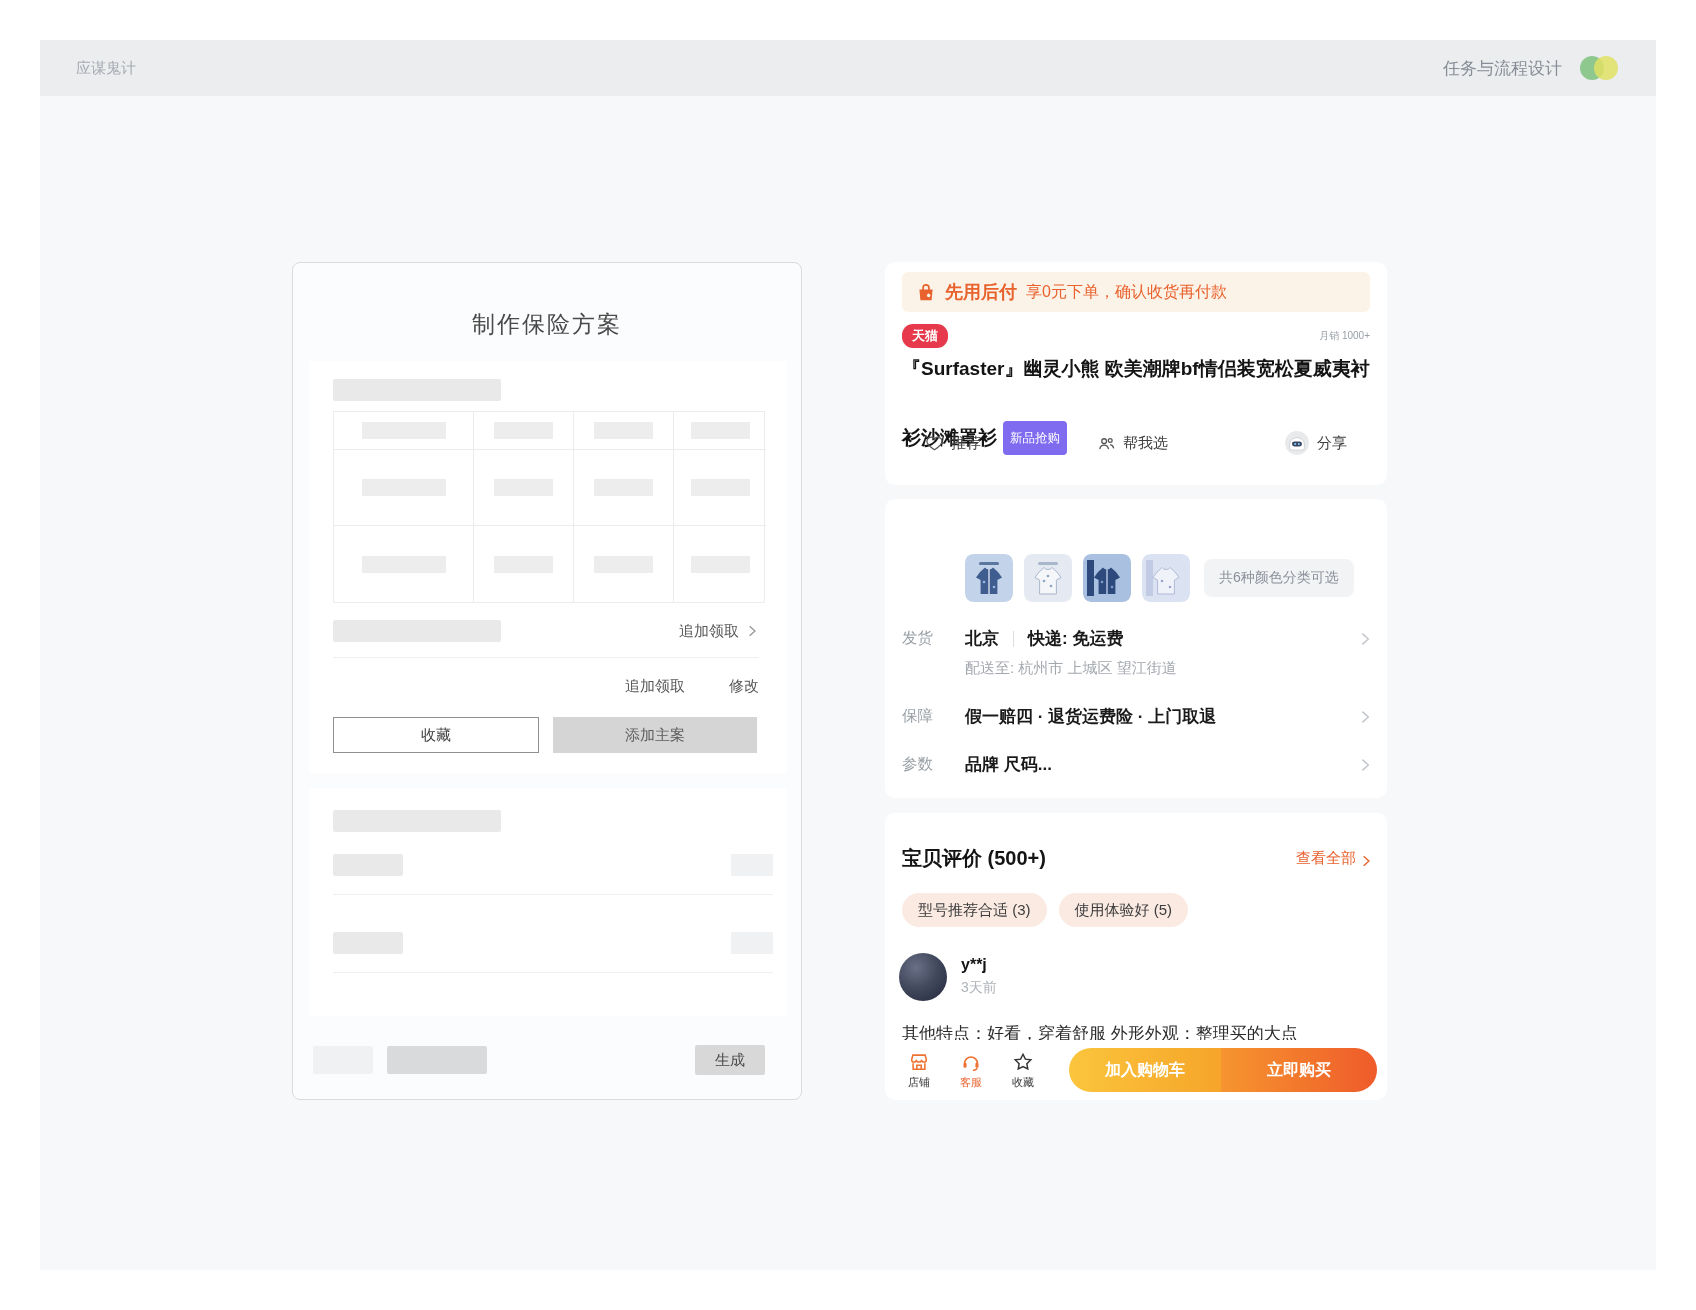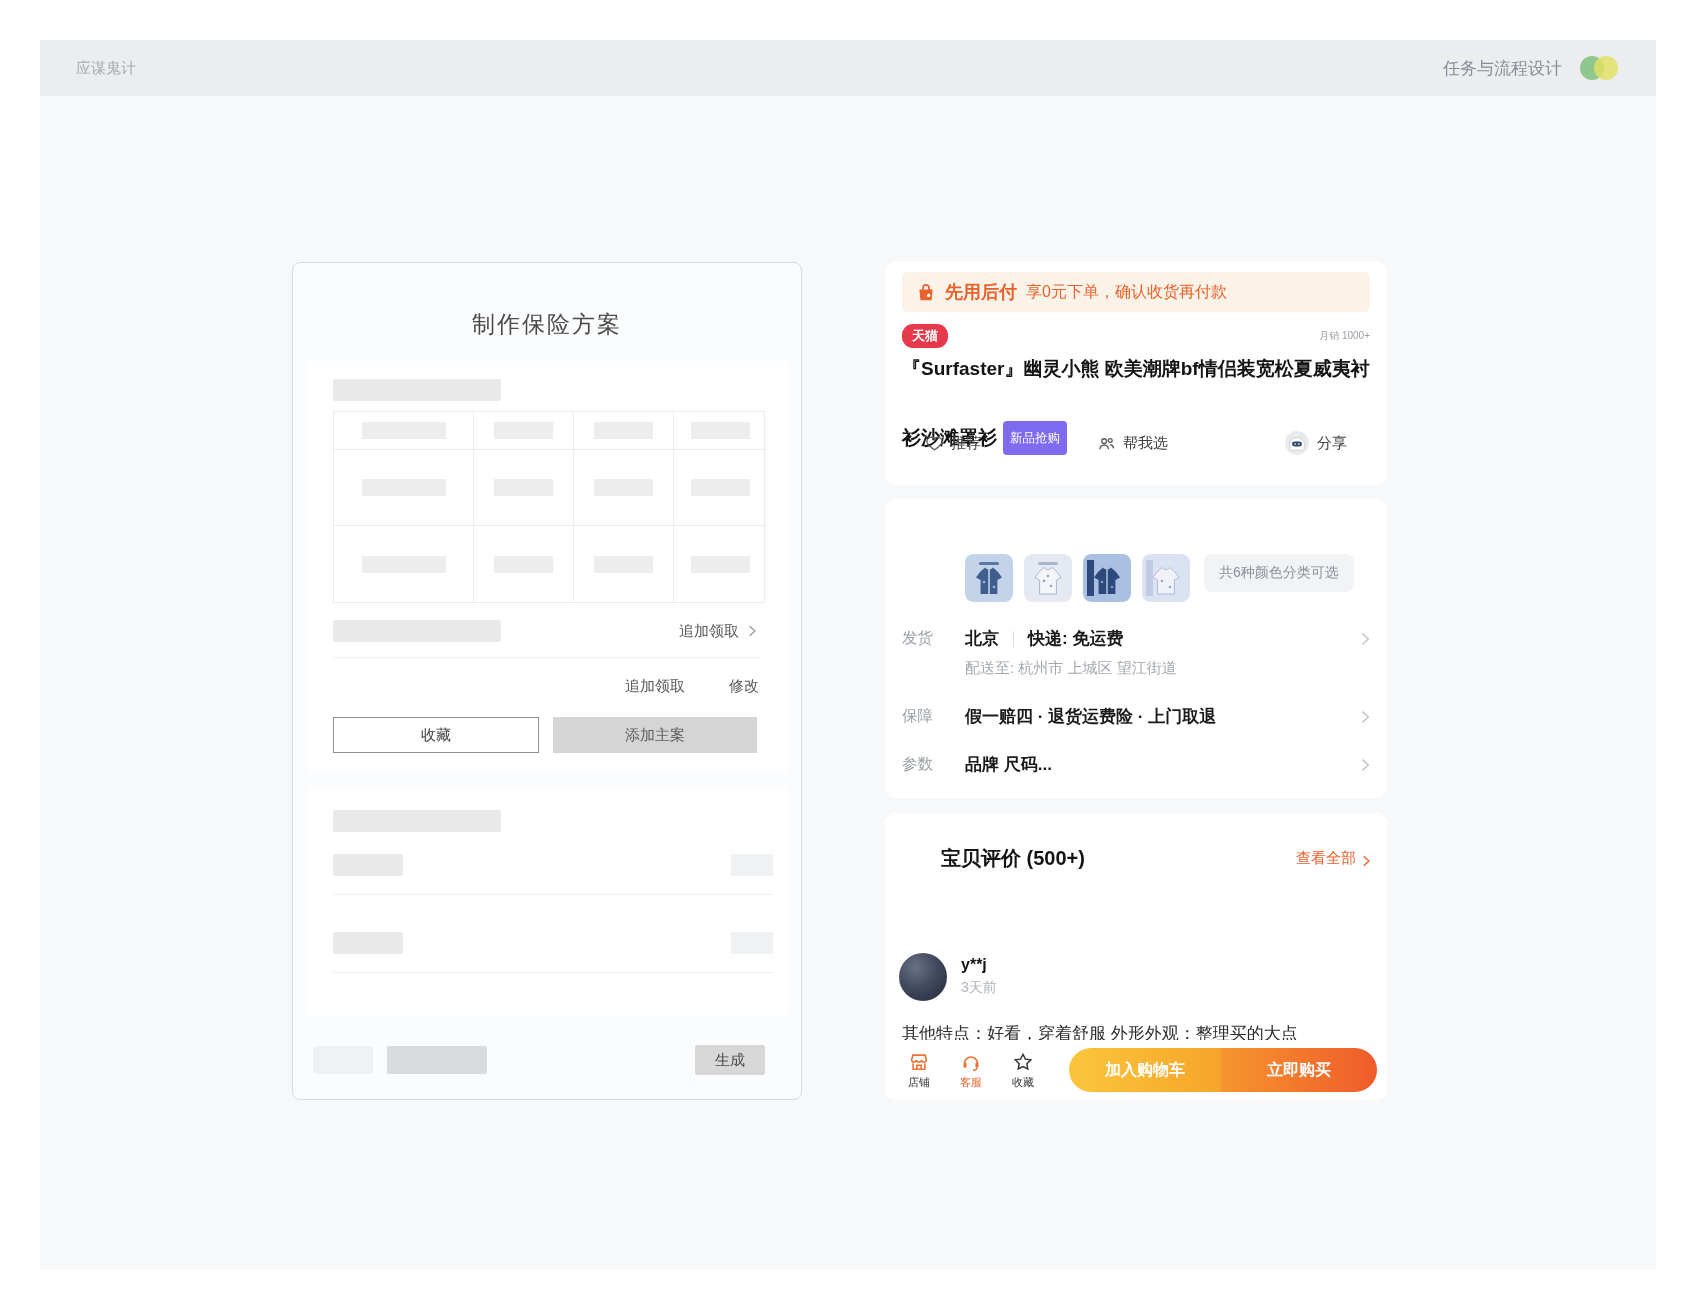--- a/index.html
+++ b/index.html
@@ -65,31 +65,31 @@
   .ia-item { display:flex; align-items:center; gap:7px; font-size:15px; color:#404040; }
   .ia-icon { width:19px; height:19px; }
   .share-avatar { width:26px; height:26px; }
 
   .card-opts { top:237px; height:299px; }
   .opt-row { position:absolute; left:17px; right:14px; display:flex; align-items:center; }
   .opt-label { width:63px; font-size:15.5px; color:#9aa0a6; flex:none; }
   .opt-value { font-size:17px; font-weight:700; color:#1a1a1a; }
   .opt-chev { margin-left:auto; width:16px; height:16px; }
   .r-select { top:25px; }
-  .thumbs-row { position:absolute; left:80px; top:55px; display:flex; gap:11px; }
+  .thumbs-row { position:absolute; left:80px; top:55px; display:flex; align-items:center; gap:11px; }
   .sku-thumb { width:48px; height:48px; border-radius:8px; overflow:hidden; }
   .sku-hint { height:38px; background:#f2f3f5; border-radius:8px; display:flex; align-items:center; padding:0 15px; font-size:14px; color:#8b909a; margin-left:3px; }
   .r-ship { top:128px; }
   .ship-sep { width:1px; height:16px; background:#dcdfe2; margin:0 14px; }
   .ship-sub { position:absolute; left:80px; top:160px; font-size:15px; color:#a3a8ae; }
   .r-guar { top:206px; }
   .r-param { top:254px; }
 
   .card-reviews { top:551px; height:227px; border-radius:10px 10px 0 0; overflow:hidden; }
-  .rev-head { position:absolute; left:17px; right:14px; top:32px; display:flex; align-items:center;margin-left:39px; }
+  .rev-head { position:absolute; left:17px; right:14px; top:32px; display:flex; align-items:center; }
   .rev-title { font-size:20px; font-weight:700; color:#141414; }
   .view-all { margin-left:auto; display:flex; align-items:flex-end; gap:3px; font-size:15px; color:#e8622d; }
   .chev-orange { width:14px; height:14px; }
   .tag-row { position:absolute; left:17px; top:80px; display:flex; gap:12px; }
   .rev-tag { height:34px; background:#faeae2; border-radius:17px; display:flex; align-items:center; padding:0 16px; font-size:15px; color:#3d3d3d; }
   .reviewer { position:absolute; left:14px; top:140px; display:flex; gap:14px; }
   .rev-avatar { width:48px; height:48px; border-radius:50%; background:radial-gradient(circle at 35% 30%, #6a7187 0%, #434a5e 45%, #23273a 100%); flex:none; }
   .rev-name { font-size:16px; font-weight:700; color:#141414; padding-top:3px; }
   .rev-time { font-size:14px; color:#aeb2b8; margin-top:5px; }
   .rev-excerpt { position:absolute; left:17px; right:14px; top:209px; font-size:17px; color:#2b2b2b; white-space:nowrap; overflow:hidden; }
@@ -321,20 +321,24 @@
       <div class="p-card card-reviews">
         <div class="rev-head">
           <span class="rev-title">宝贝评价 (500+)</span>
           <span class="view-all">
             <span>查看全部</span>
             <svg class="chev-orange" viewBox="0 0 24 24" fill="none" stroke="#e8622d" stroke-width="2.4">
                 <polyline points="8 4 17 12 8 20"></polyline>
               </svg>
           </span>
         </div>
+        <div class="tag-row">
+          <div class="rev-tag">型号推荐合适 (3)</div>
+          <div class="rev-tag">使用体验好 (5)</div>
+        </div>
         <div class="reviewer">
           <div class="rev-avatar"></div>
           <div>
             <div class="rev-name">y**j</div>
             <div class="rev-time">3天前</div>
           </div>
         </div>
         <div class="rev-excerpt">其他特点：好看，穿着舒服 外形外观：整理买的大点</div>
       </div>
 

